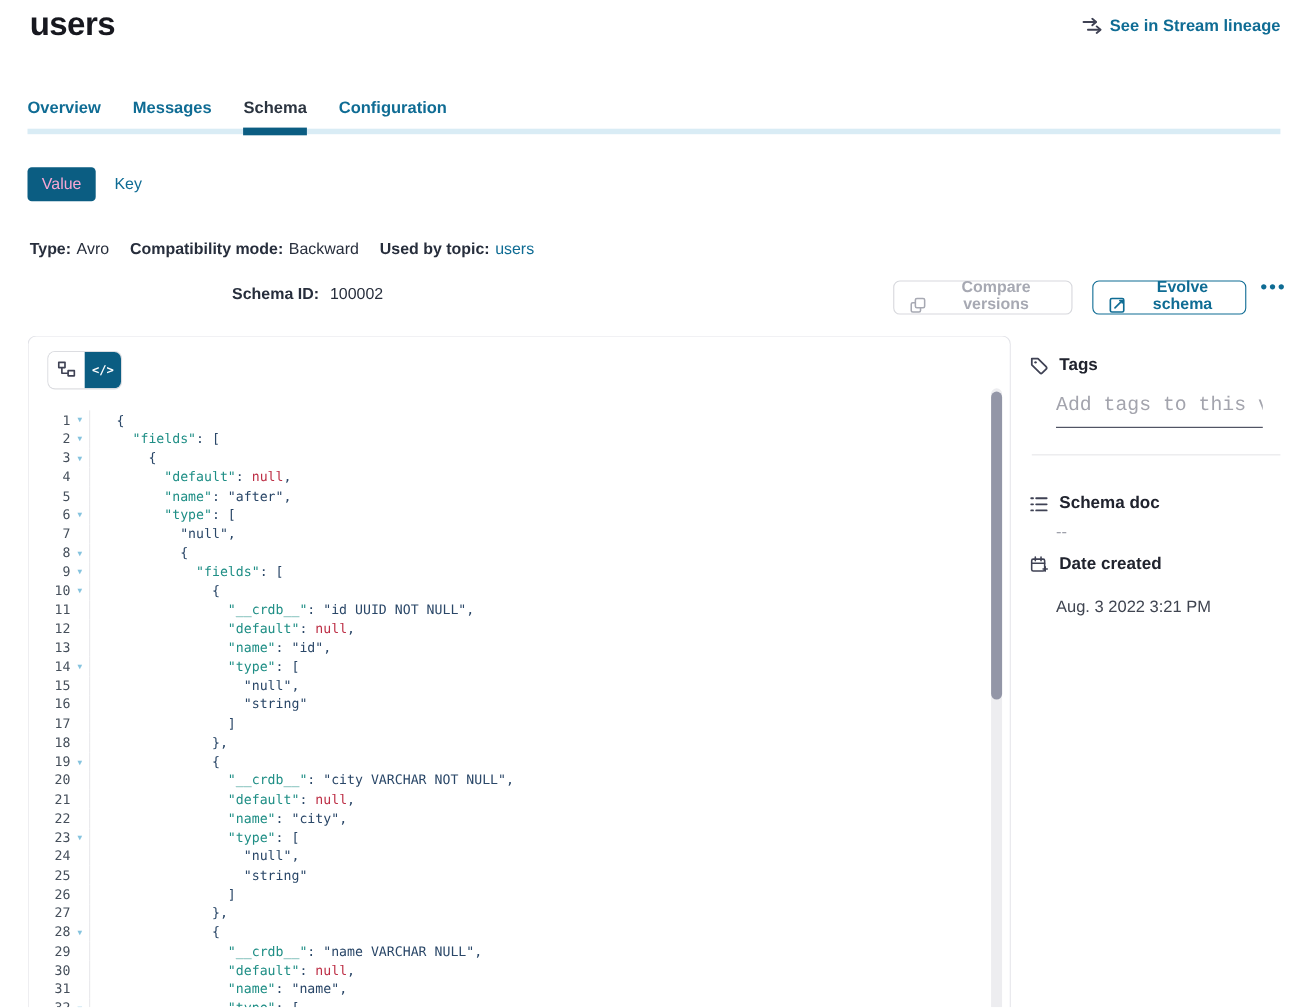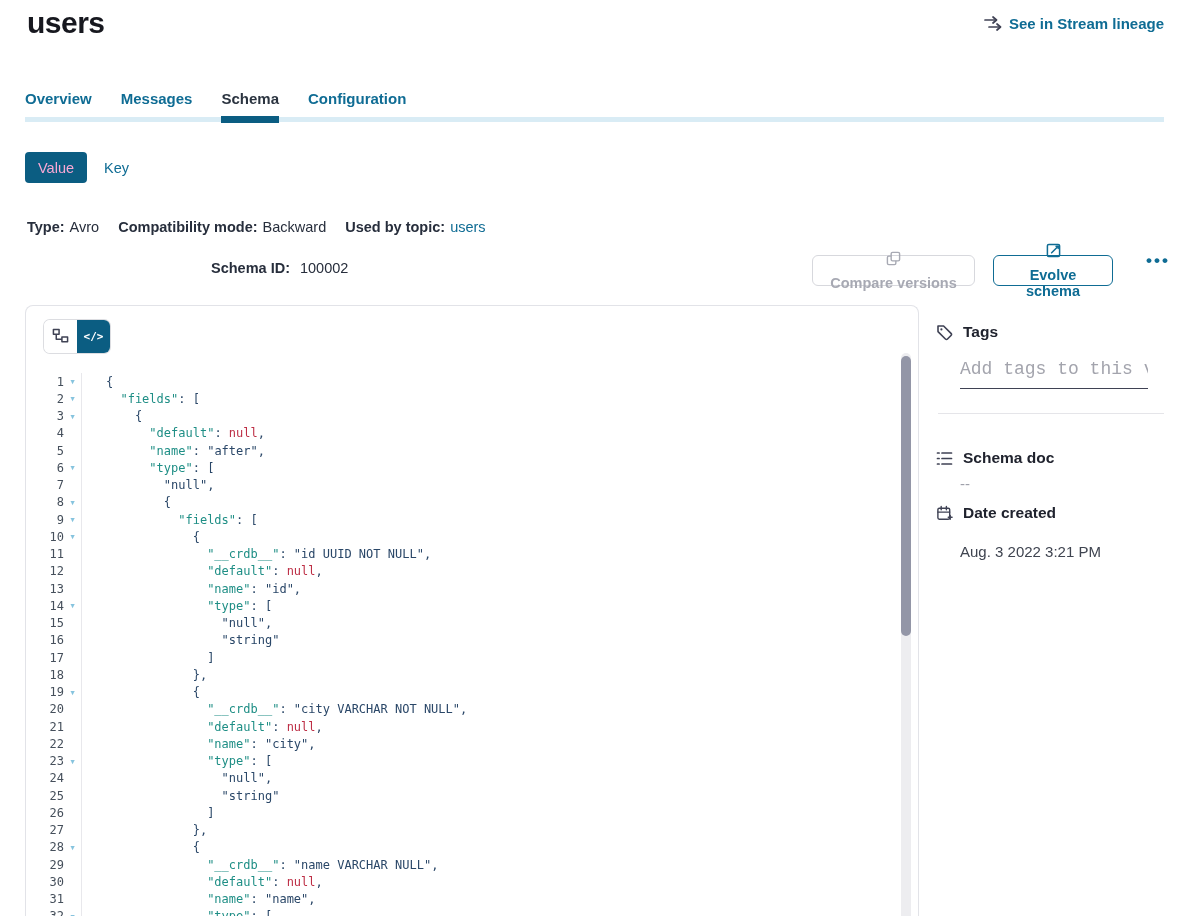--- a/index.html
+++ b/index.html
@@ -34,23 +34,23 @@
 
   
   .meta-row{position:absolute;left:27px;top:219px;display:flex;gap:19px;font-size:14.5px;color:#272e3c;}
   .meta-item{display:flex;gap:5px;}
   .meta-label{font-weight:700;}
   .meta-link{color:var(--accent);cursor:pointer;}
 
   
   .version-select{position:absolute;left:25px;top:252px;width:175px;height:33px;border:1.5px solid #3e404c;border-radius:8px;display:flex;align-items:center;justify-content:space-between;padding:0 12px;font-size:14px;color:#2b2d38;cursor:pointer;background:#fff;}
   .schema-id{position:absolute;left:211px;top:260px;font-size:14.5px;color:#272e3c;display:flex;gap:10px;}
-  .btn{position:absolute;top:255px;height:31px;display:flex;align-items:center;gap:9px;border-radius:6px;font-size:14.5px;font-weight:600;padding:0 14px;background:#fff;cursor:pointer;font-family:inherit;flex-direction:column;}
+  .btn{position:absolute;top:255px;height:31px;display:flex;align-items:flex-end;gap:9px;border-radius:6px;font-size:14.5px;font-weight:600;padding:0 14px;background:#fff;cursor:pointer;font-family:inherit;}
   .btn-compare{left:812px;width:163px;border:1px solid #d7d8dd;color:#a7a9b3;justify-content:center;}
-  .btn-evolve{left:993px;width:120px;border:1px solid var(--accent);color:var(--accent);font-weight:700;justify-content:center;}
+  .btn-evolve{left:993px;width:140px;border:1px solid var(--accent);color:var(--accent);font-weight:700;justify-content:center;}
   .more-btn{position:absolute;left:1146px;top:251px;color:var(--accent);font-size:17px;font-weight:700;letter-spacing:2px;cursor:pointer;}
 
   
   .code-panel{position:absolute;left:25px;top:305px;width:894px;height:611px;border:1px solid #e2e3e8;border-bottom:none;border-radius:8px 8px 0 0;background:#fff;overflow:hidden;}
   .view-toggle{position:absolute;left:18px;top:14px;display:flex;border-radius:6px;overflow:hidden;box-shadow:0 0 0 1px #dcdde1;}
   .view-seg{width:33px;height:33px;display:flex;align-items:center;justify-content:center;cursor:pointer;}
   .view-seg.tree{background:#fff;color:var(--accent-dark);}
   .view-seg.code{background:var(--accent-dark);color:#fff;font-weight:700;font-size:11px;font-family:"DejaVu Sans Mono",monospace;}
   .code-area{position:absolute;left:0;right:0;top:47px;bottom:0;padding-top:20px;overflow:hidden;}
   .code-line{display:flex;height:17.25px;align-items:center;font-family:"DejaVu Sans Mono",monospace;font-size:12px;}

